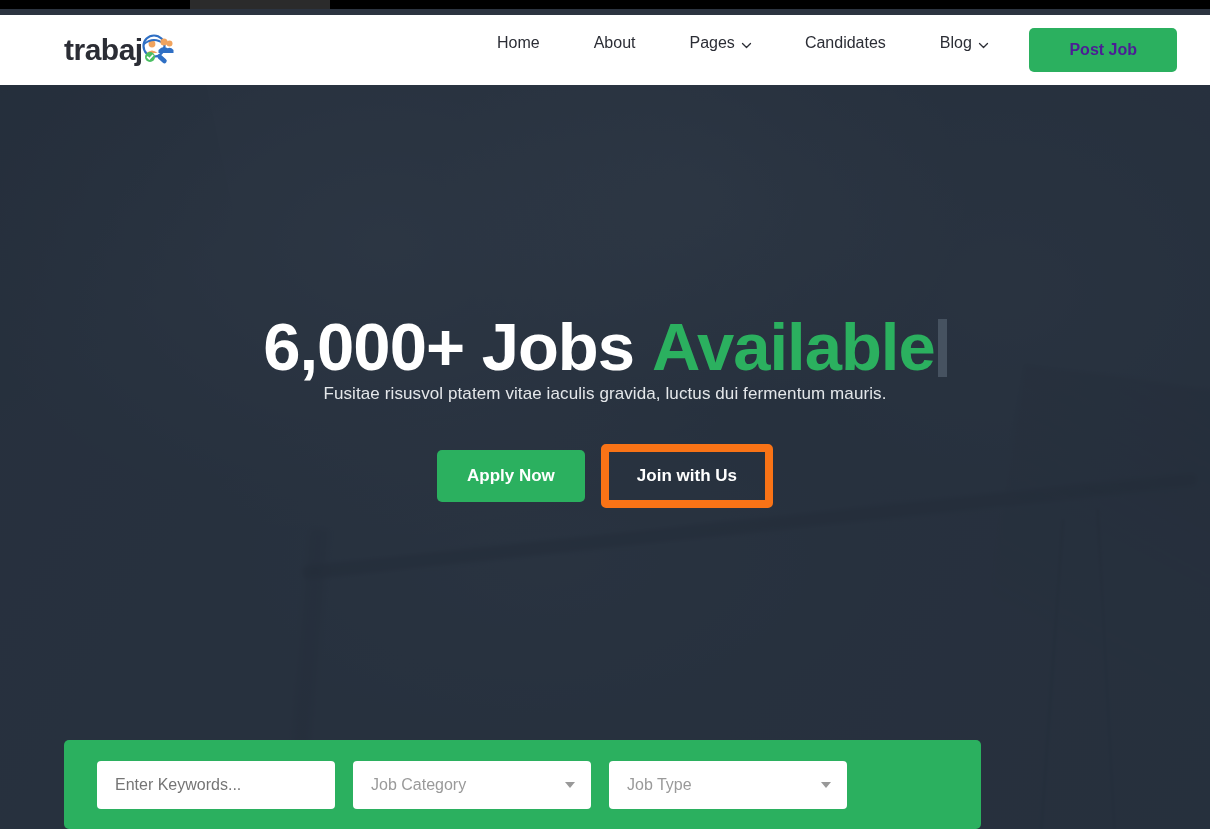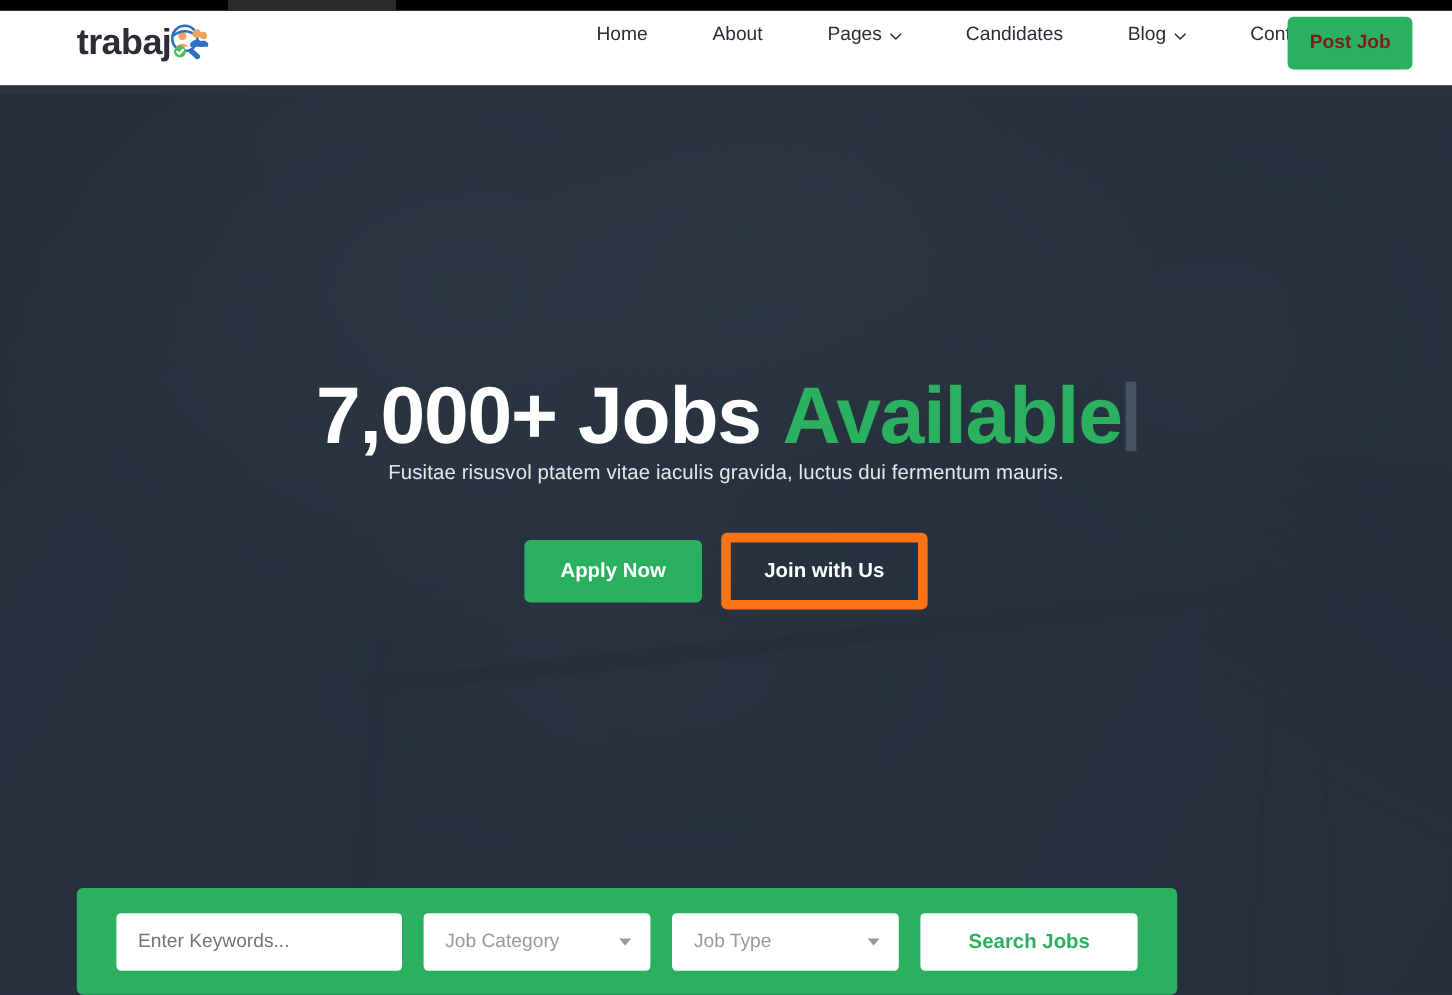--- a/index.html
+++ b/index.html
@@ -15,21 +15,21 @@
     position:absolute; top:0; left:0; width:1210px; height:9px;
     background:#000; z-index:40;
   }
   .topstrip-tab{
     position:absolute; top:0; left:190px; width:140px; height:9px;
     background:#2b2b2b;
   }
 
   
   .header{
-    position:absolute; top:1px; left:0; width:1210px; height:70px;
+    position:absolute; top:15px; left:0; width:1210px; height:70px;
     background:#ffffff; z-index:30;
     display:flex; align-items:center;
   }
   .logo{
     position:absolute; left:64px; top:50%; transform:translateY(-50%);
     display:flex; align-items:center;
   }
   .logo-text{
     font-size:30px; font-weight:700; color:#2b2d35; letter-spacing:-0.5px;
     line-height:1;
@@ -43,22 +43,22 @@
     display:flex; align-items:center; gap:0px;
   }
   .nav-item{
     display:flex; align-items:center; gap:6px;
     font-size:16px; color:#2b2d35; padding:0 27px;
     cursor:pointer; white-space:nowrap;
   }
   .chev{ display:inline-block; width:10px; height:10px; position:relative; top:-1px;}
   .post-job{
     position:absolute; right:33px; top:50%; transform:translateY(-50%);
-    background:#2bb05f; color:#7f1d1d; font-size:16px; font-weight:700;
-    border:none; border-radius:5px; padding:13px 18px; cursor:pointer;
+    background:#2bb05f; color:#4c1d95; font-size:16px; font-weight:700;
+    border:none; border-radius:5px; padding:13px 40px; cursor:pointer;
     font-family:"Liberation Sans", sans-serif;
     text-align:right;
   }
 
   
   .hero{
     position:absolute; top:79px; left:0; width:1210px; height:750px;
     overflow:hidden; z-index:10;
   }
   .hero-bg{
@@ -231,21 +231,21 @@
     <div class="shape-b"></div>
     <div class="shape-c"></div>
     <div class="shape-d"></div>
     <div class="shape-e"></div>
     <div class="shape-f"></div>
   </div>
   <div class="hero-overlay"></div>
 
   <div class="hero-content">
     <h1 class="hero-title">
-      <span>7,000+ Jobs</span>
+      <span>6,000+ Jobs</span>
       <span class="accent">Available</span>
       <span class="type-cursor"></span>
     </h1>
     <p class="hero-sub">Fusitae risusvol ptatem vitae iaculis gravida, luctus dui fermentum mauris.</p>
     <div class="hero-actions">
       <button class="btn-apply">Apply Now</button>
       <button class="btn-join">Join with Us</button>
     </div>
   </div>
 </div>
@@ -256,14 +256,13 @@
   <div class="field f-category">
     <span>Job Category</span>
     <span class="sel-arrow"></span>
   </div>
 
   <div class="field f-type">
     <span>Job Type</span>
     <span class="sel-arrow"></span>
   </div>
 
-  <button class="btn-search">Search Jobs</button>
 </div>
 
 </body></html>

